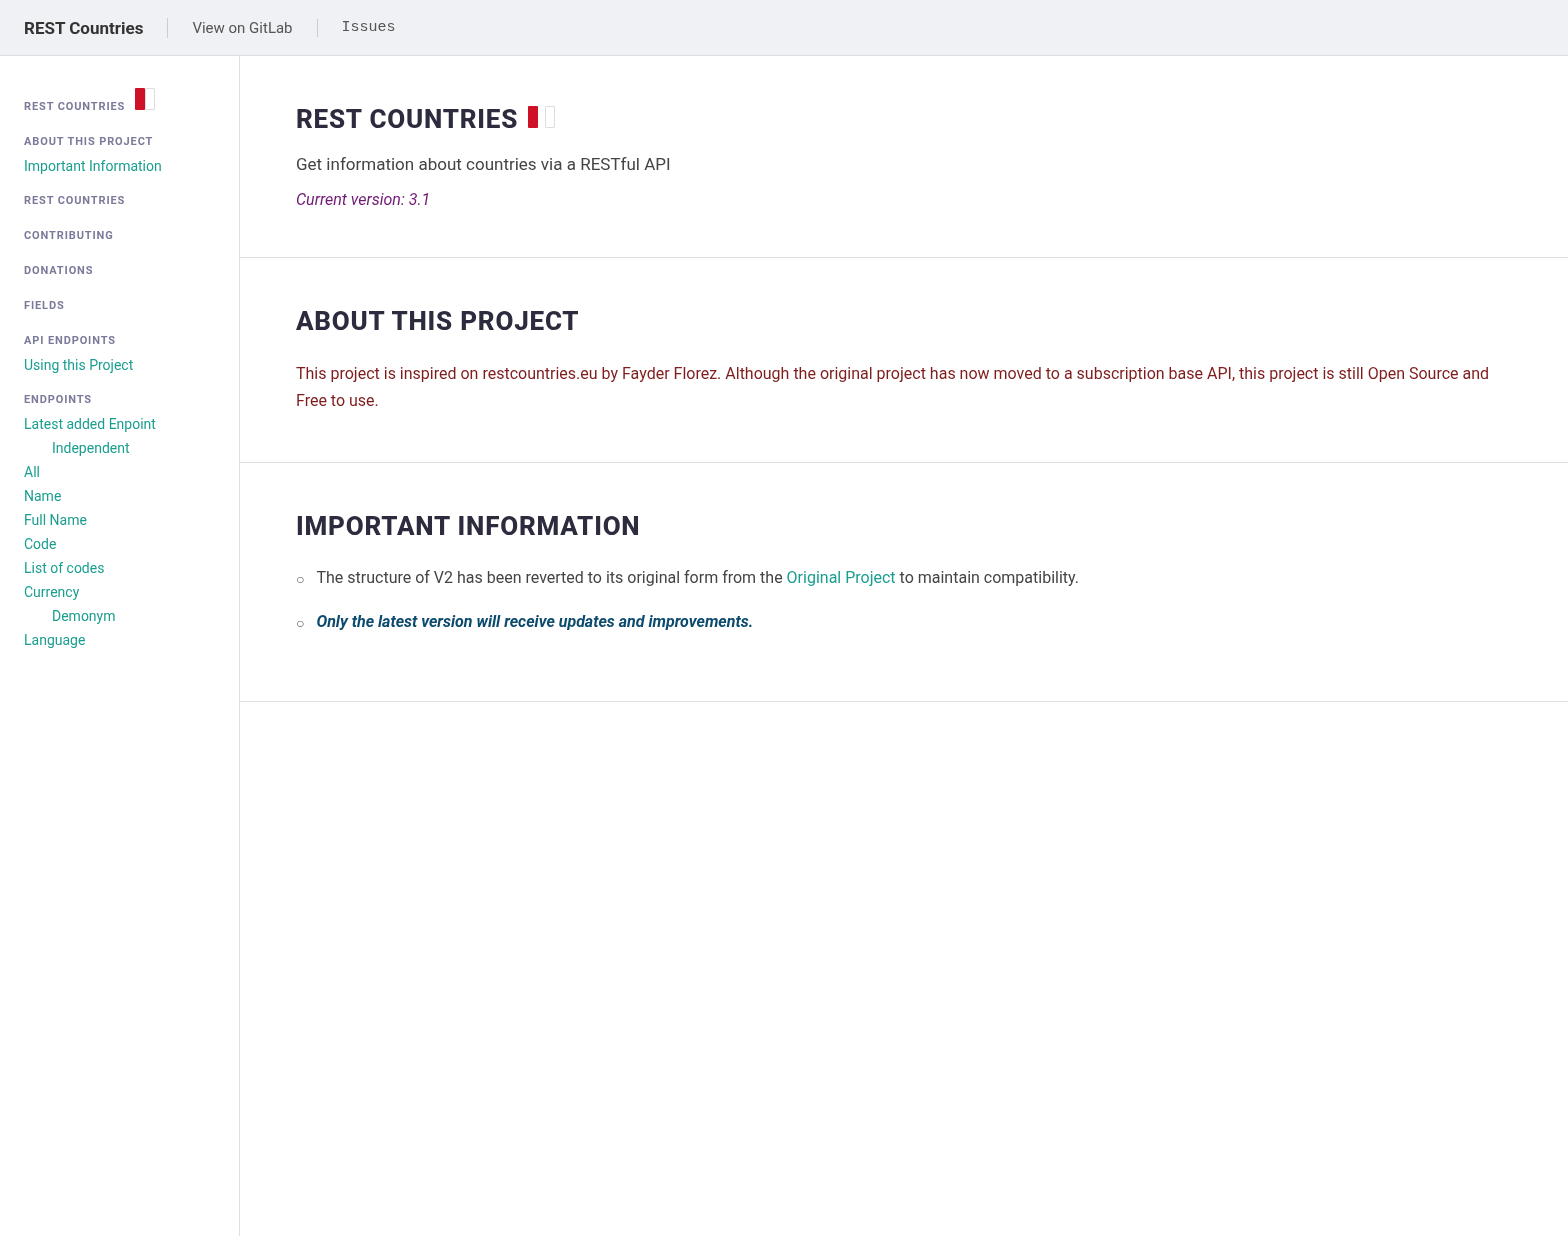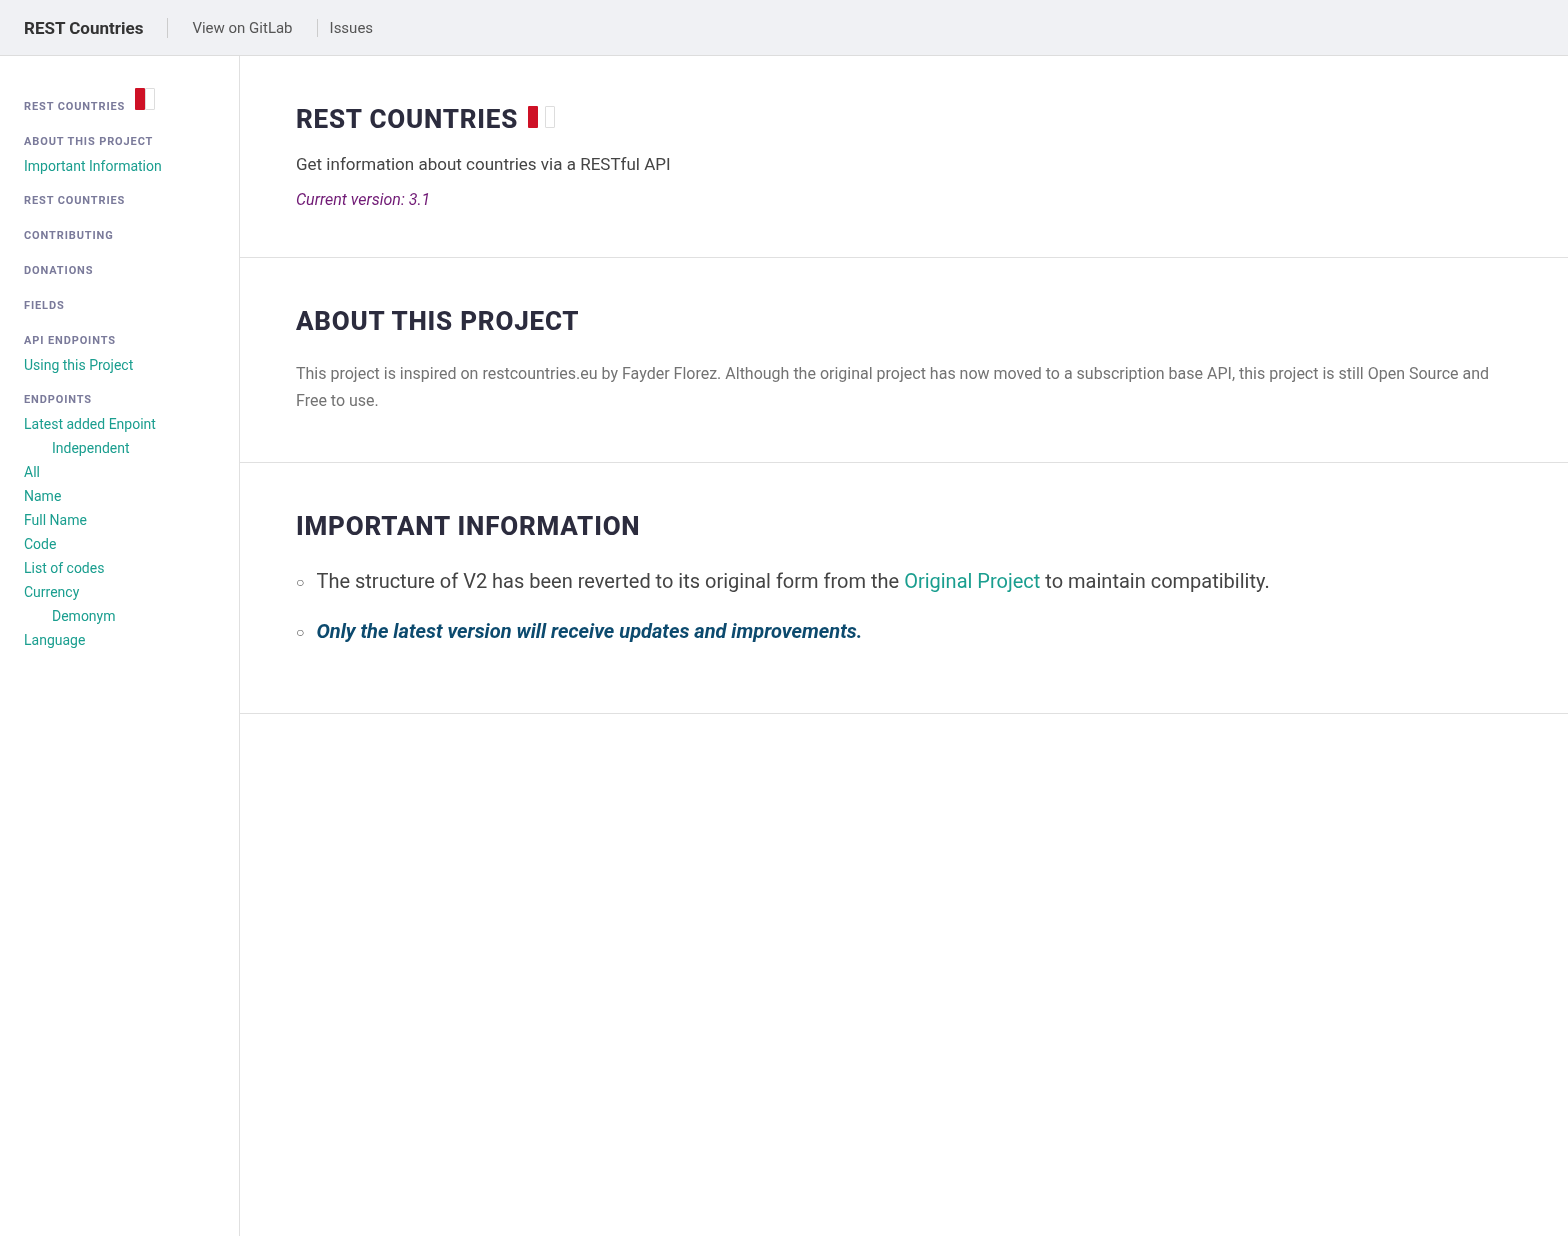--- a/index.html
+++ b/index.html
@@ -22,25 +22,26 @@
       padding-right: 24px;
       border-right: 1px solid #ccc;
       margin-right: 24px;
     }
     .topnav-link {
       font-size: 15px;
       color: #555;
       text-decoration: none;
       padding-right: 24px;
       border-right: 1px solid #ccc;
-      margin-right: 12px;
+      margin-right: 24px;
       cursor: pointer;
     }
     .topnav-link:last-child {
       border-right: none;
+      font-family: Liberation Mono, monospace;
     }
 
     
     .layout {
       display: flex;
       min-height: calc(100vh - 56px);
     }
 
     
     .sidebar {
@@ -110,41 +111,41 @@
       margin-bottom: 4px;
     }
     .section-version {
       font-size: 16px;
       font-style: italic;
       color: #701a75;
       margin-top: 16px;
     }
     .section-body {
       font-size: 16px;
-      color: #737373;
+      color: #7f1d1d;
       line-height: 1.7;
     }
     .section-heading {
       font-size: 26px;
       font-weight: 800;
       color: #2c2c3e;
       text-transform: uppercase;
       letter-spacing: 0.03em;
       margin-bottom: 24px;
     }
     .bullet-list {
       list-style: none;
       padding: 0;
     }
     .bullet-list li {
       display: flex;
       align-items: center;
       gap: 12px;
       margin-bottom: 18px;
-      font-size: 20px;
+      font-size: 16px;
       color: #444;
       line-height: 1.6;
     }
     .bullet-list li::before {
       content: '○';
       font-size: 14px;
       color: #555;
       margin-top: 2px;
       flex-shrink: 0;
     }

